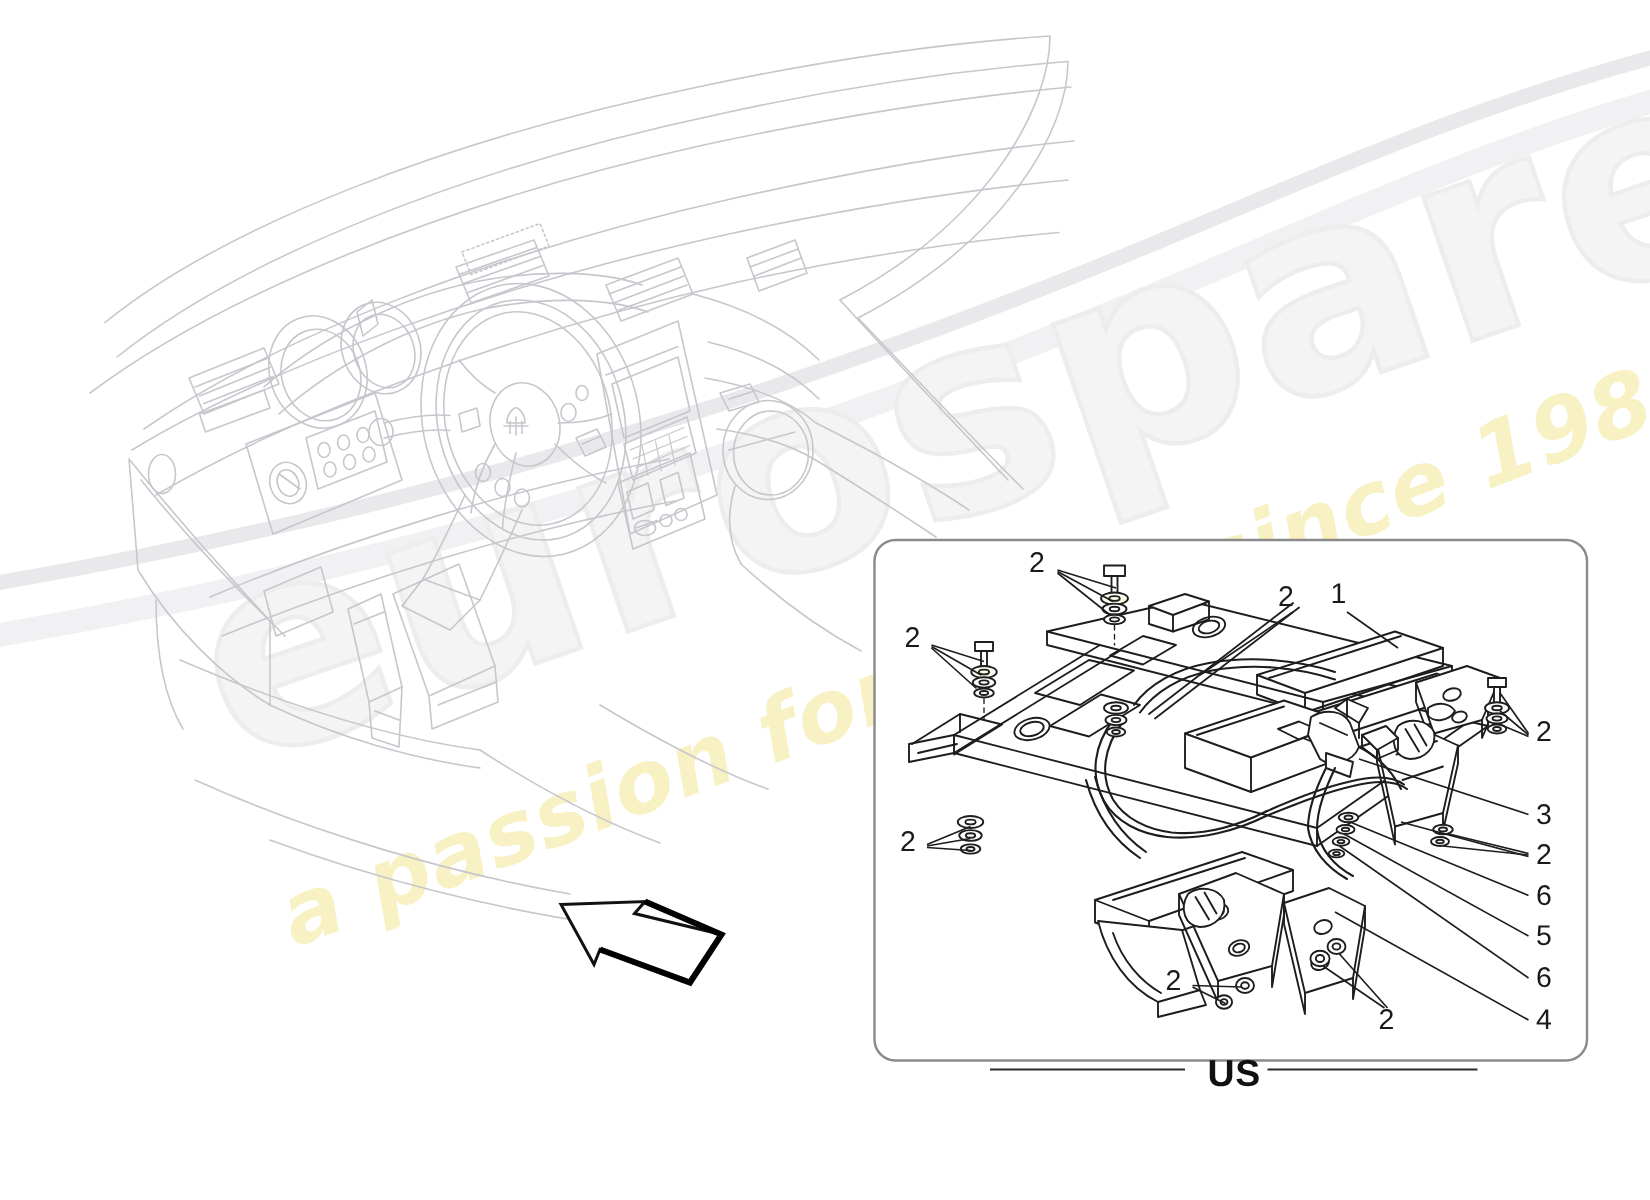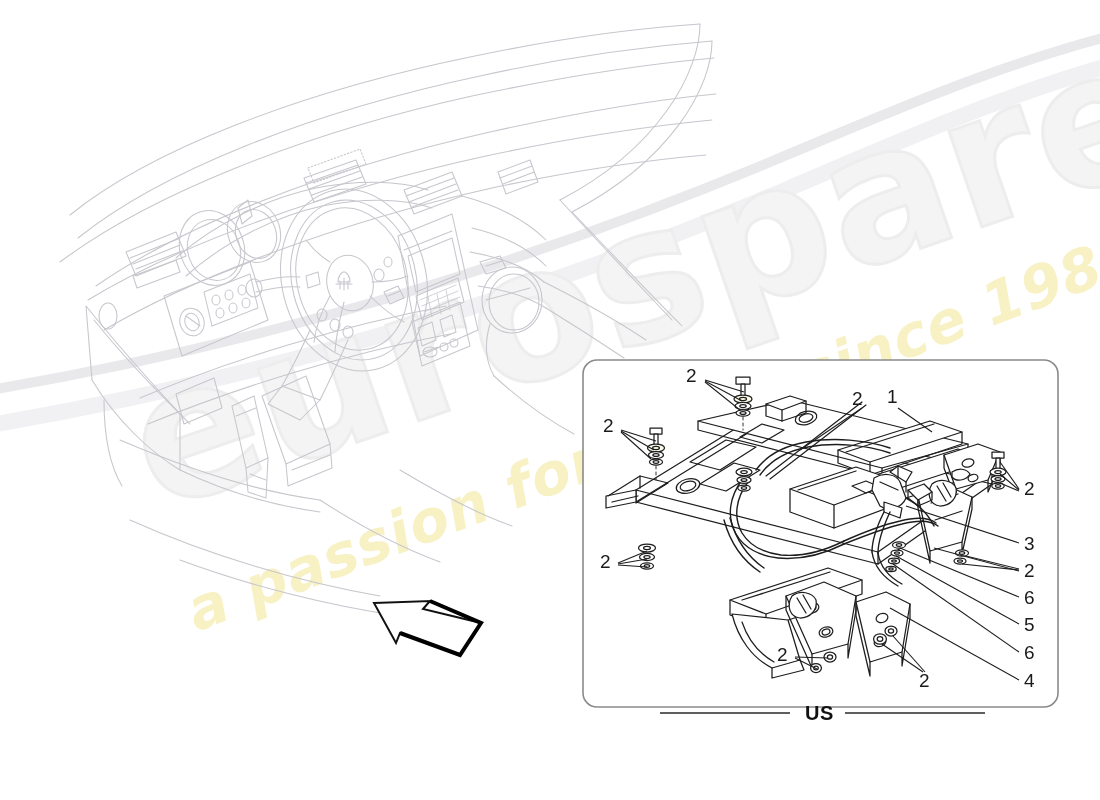--- a/index.html
+++ b/index.html
@@ -15,21 +15,21 @@
     position:absolute;
     font-family:"Liberation Sans",sans-serif;
     font-size:19px;
     color:#1a1a1a;
     line-height:1;
     user-select:none;
   }
   #us-label{
     position:absolute;
     font-family:"Liberation Sans",sans-serif;
-    font-size:20px;
+    font-size:25px;
     font-weight:bold;
     color:#111111;
     letter-spacing:0.5px;
   }
   svg{display:block;}
 </style>
 </head>
 <body>
 
 <div id="stage">

